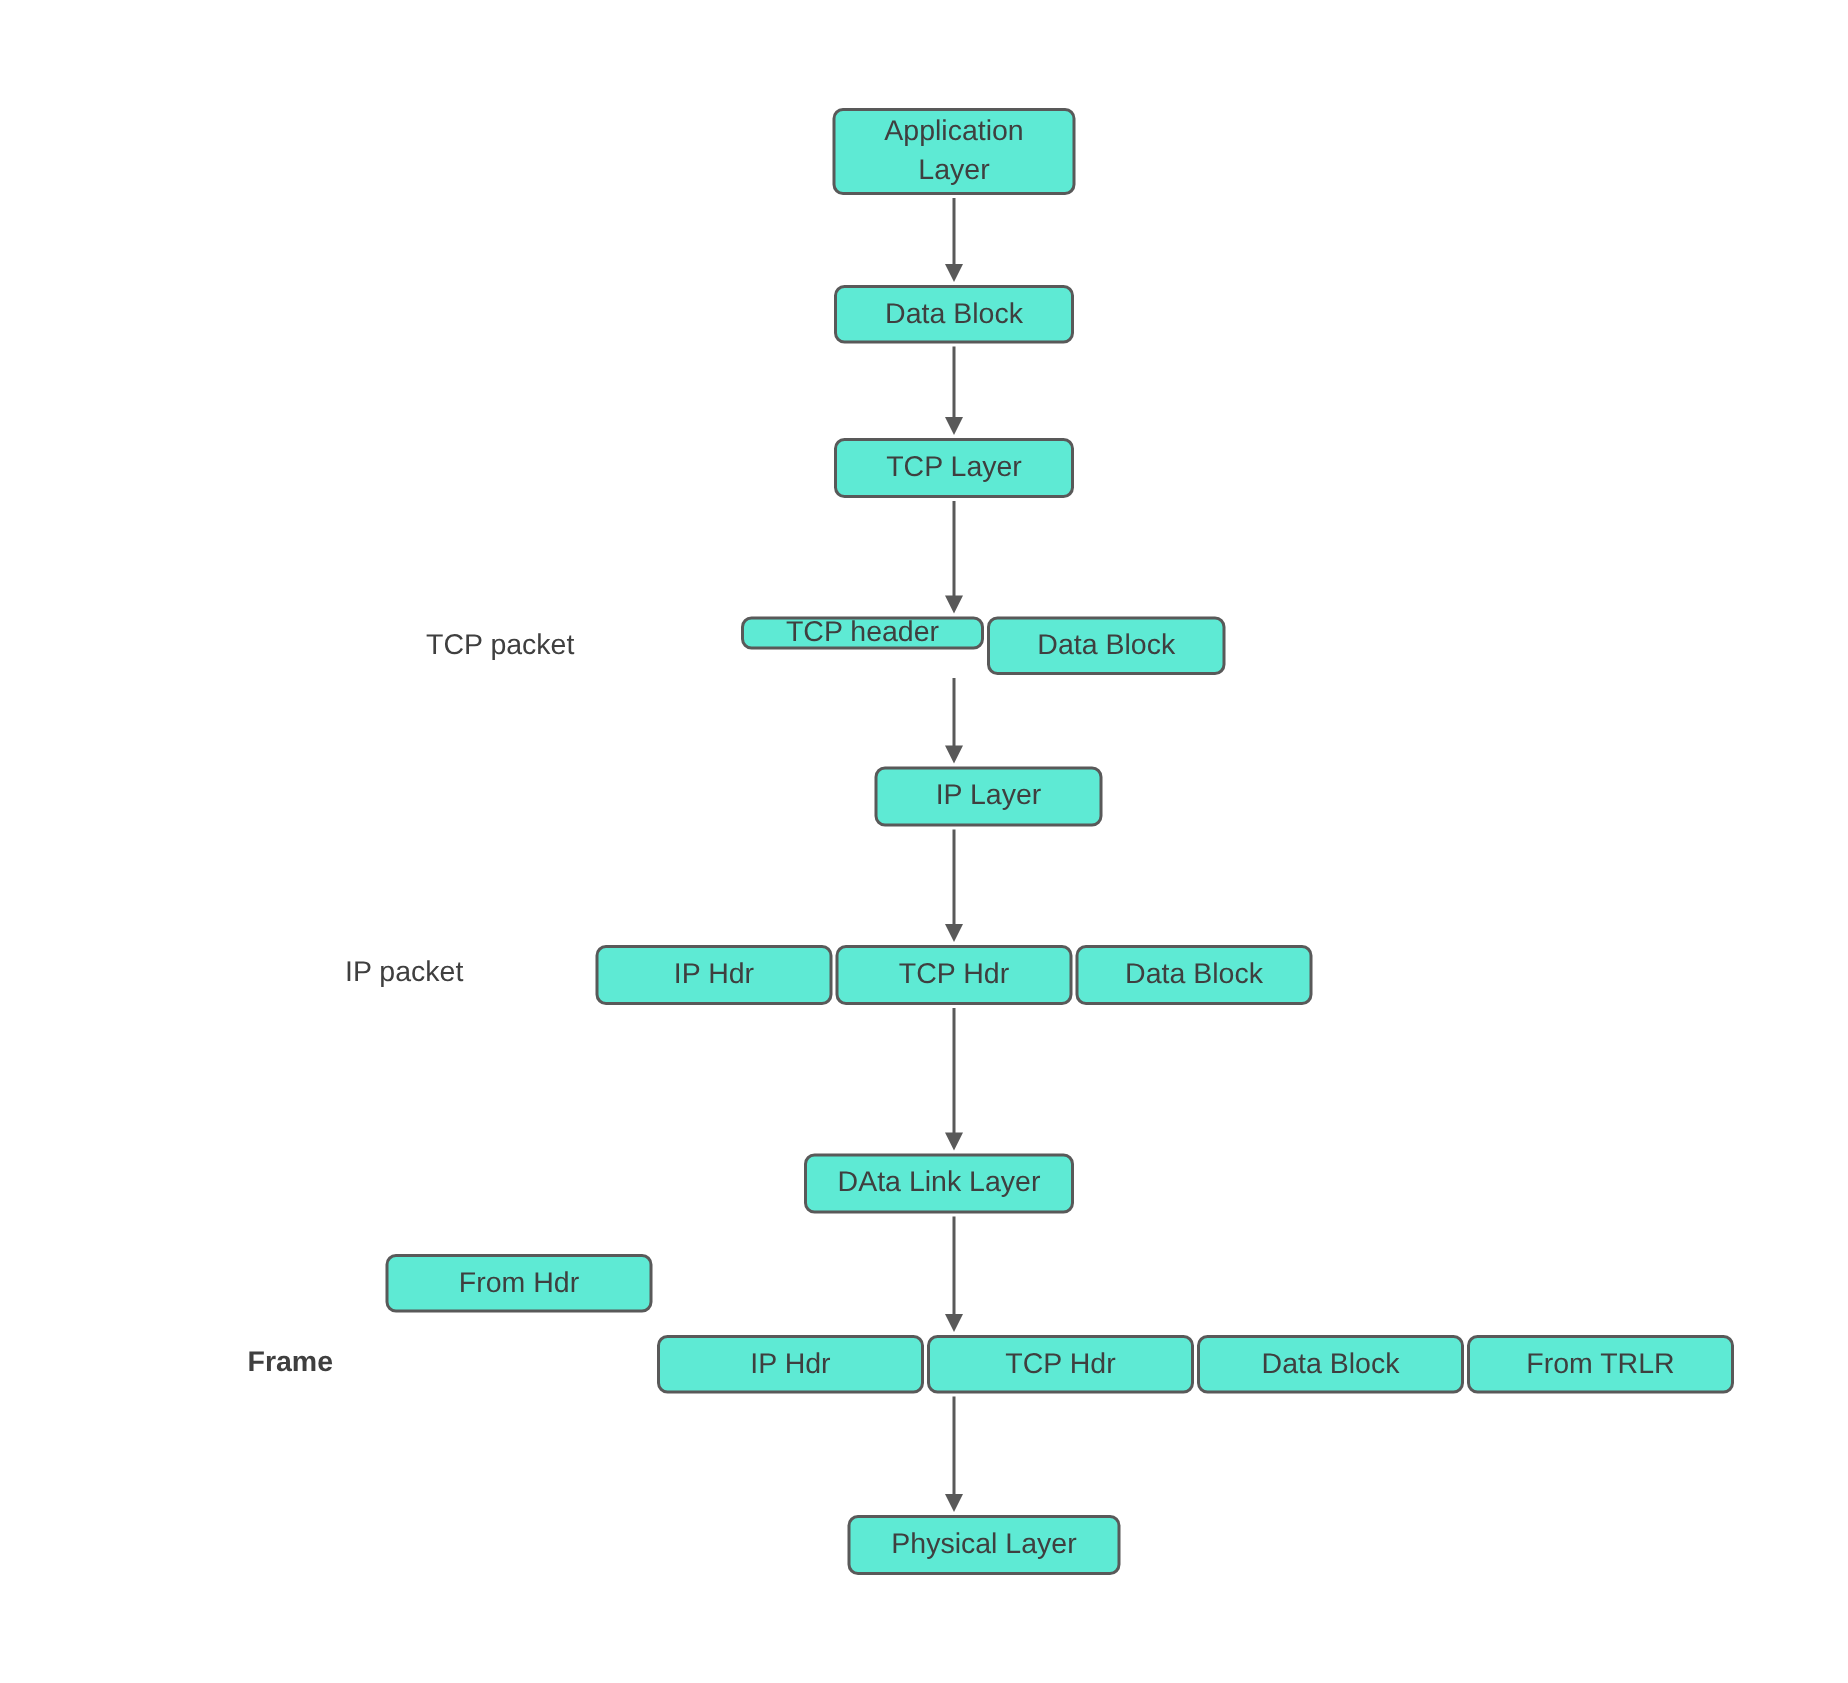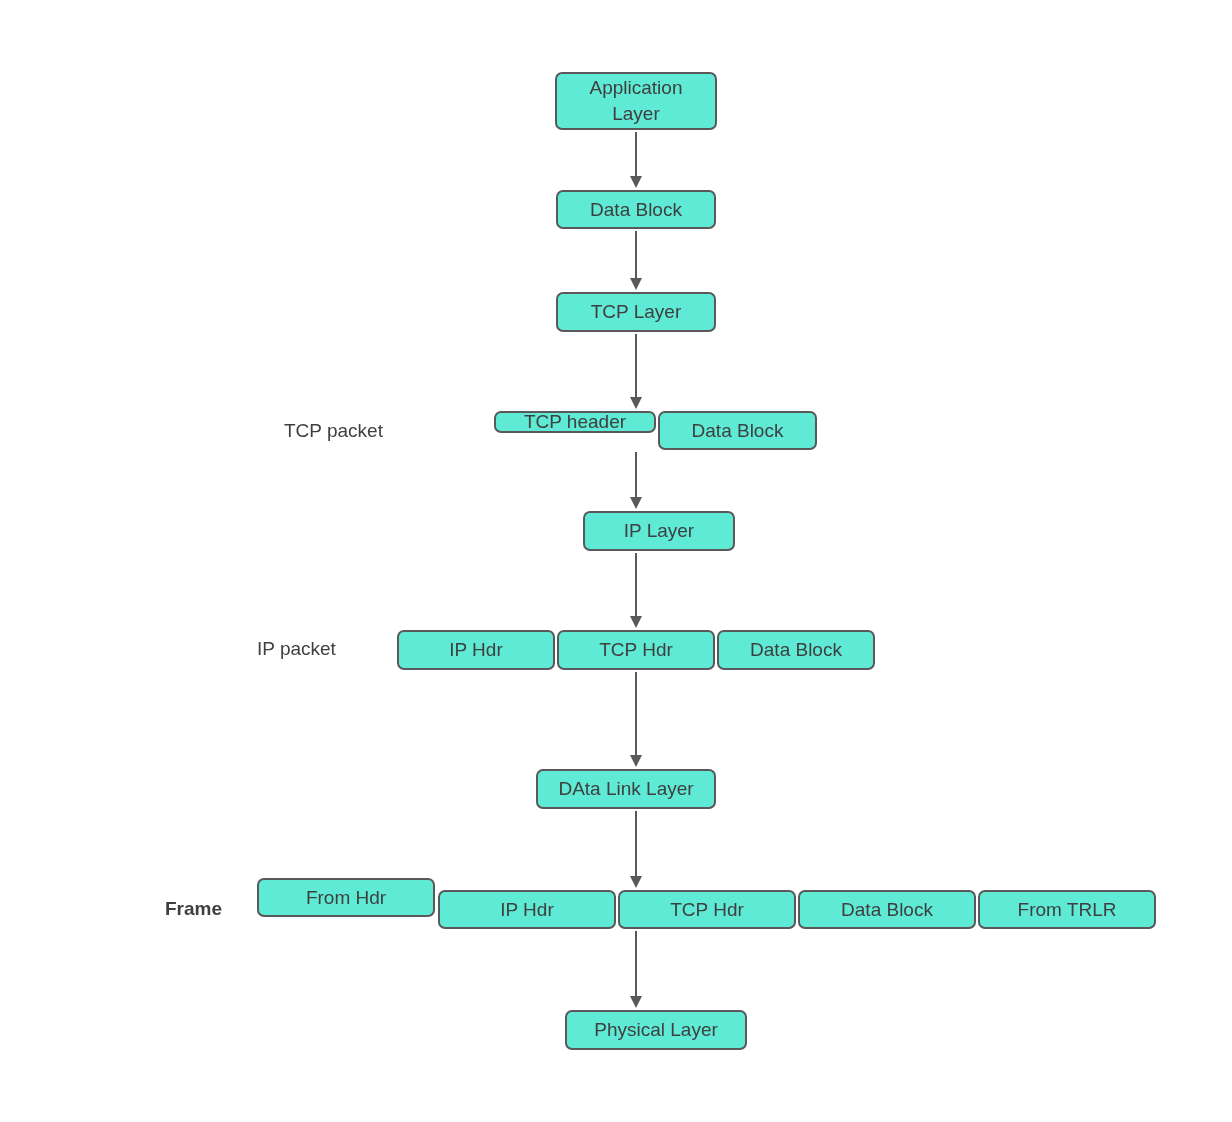--- a/index.html
+++ b/index.html
@@ -72,29 +72,29 @@
   <div class="node" style="left:556px; top:190px; width:160px; height:39px;">Data Block</div>
 
   <div class="node" style="left:556px; top:292px; width:160px; height:40px;">TCP Layer</div>
 
   <div class="row-label" style="left:284px; top:420px;">TCP packet</div>
   <div class="node" style="left:494px; top:411px; width:162px; height:22px;">TCP header</div>
   <div class="node" style="left:658px; top:411px; width:159px; height:39px;">Data Block</div>
 
   <div class="node" style="left:556px; top:511px; width:152px; height:40px;margin-left:27px;">IP Layer</div>
 
-  <div class="row-label" style="left:230px; top:638px;margin-left:27px;">IP packet</div>
+  <div class="row-label" style="left:230px; top:638px;">IP packet</div>
   <div class="node" style="left:397px; top:630px; width:158px; height:40px;">IP Hdr</div>
   <div class="node" style="left:557px; top:630px; width:158px; height:40px;">TCP Hdr</div>
   <div class="node" style="left:717px; top:630px; width:158px; height:40px;">Data Block</div>
 
   <div class="node" style="left:536px; top:769px; width:180px; height:40px;">DAta Link Layer</div>
 
   <div class="row-label" style="left:165px; top:898px;font-weight:bold;">Frame</div>
-  <div class="node" style="left:257px; top:878px; width:178px; height:39px;">From Hdr</div>
+  <div class="node" style="left:257px; top:836px; width:178px; height:39px;">From Hdr</div>
   <div class="node" style="left:438px; top:890px; width:178px; height:39px;">IP Hdr</div>
   <div class="node" style="left:618px; top:890px; width:178px; height:39px;">TCP Hdr</div>
   <div class="node" style="left:798px; top:890px; width:178px; height:39px;">Data Block</div>
   <div class="node" style="left:978px; top:890px; width:178px; height:39px;">From TRLR</div>
 
   <div class="node" style="left:565px; top:1010px; width:182px; height:40px;">Physical Layer</div>
 
   <div class="arrow" style="top:132px; height:56px;">
     <div class="shaft"></div>
     <div class="head"></div>

